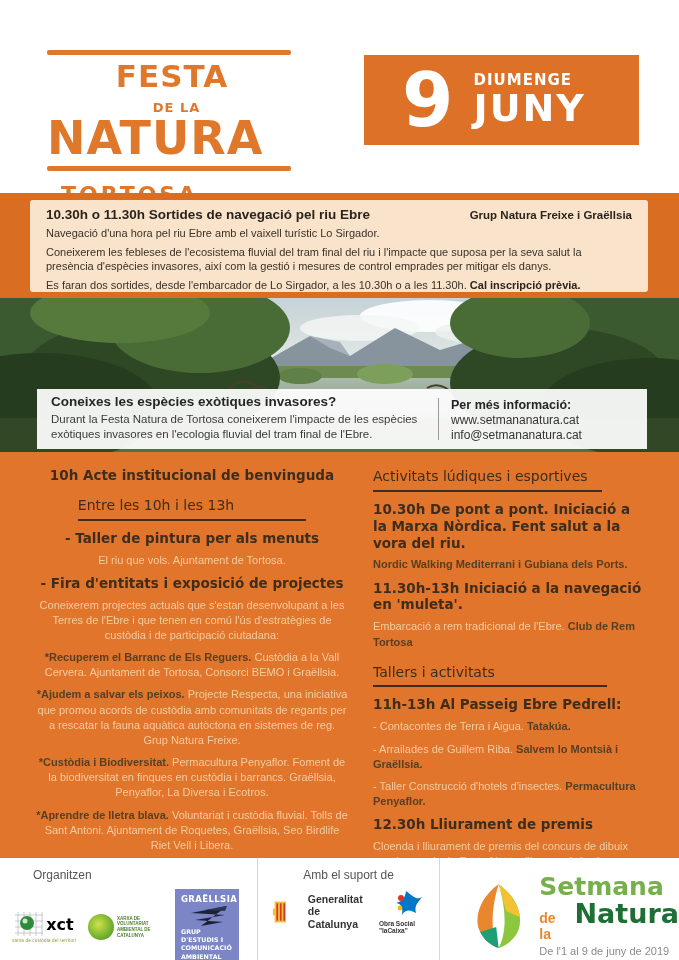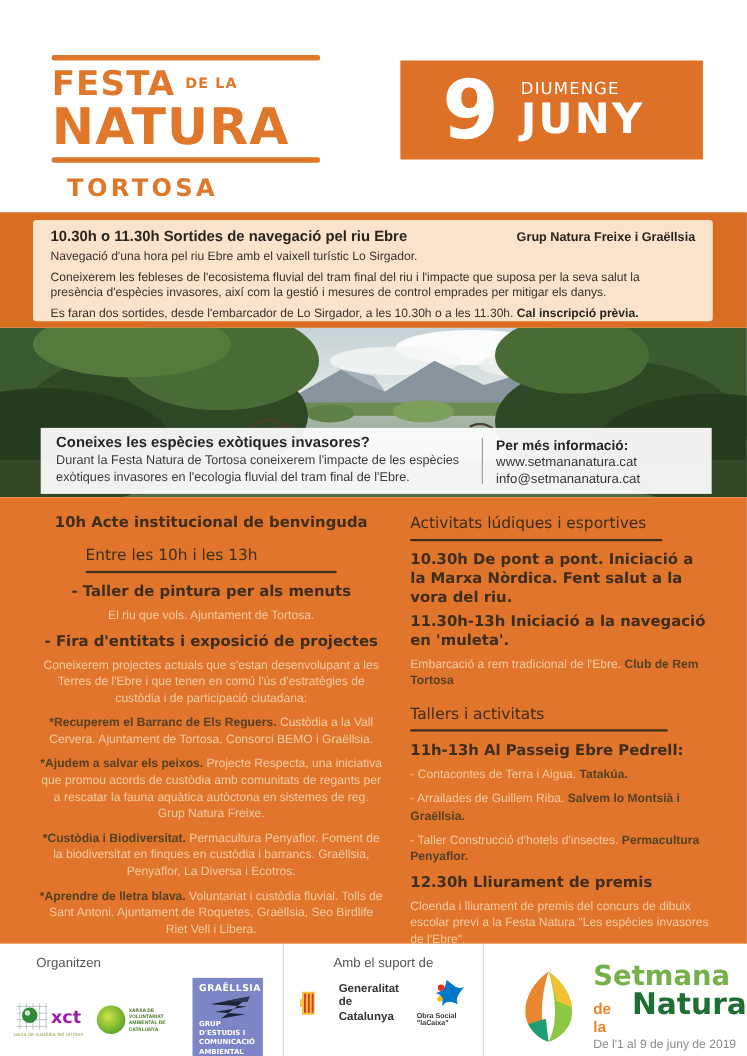--- a/index.html
+++ b/index.html
@@ -4,31 +4,31 @@
 <style>
   html,body{margin:0;padding:0;}
   body{
     width:679px;height:960px;position:relative;background:#ffffff;
     font-family:"Liberation Sans",sans-serif;overflow:hidden;
   }
   
   .header{position:absolute;top:0;left:0;width:679px;height:193px;background:#fff;}
   .logo{position:absolute;left:47px;top:50px;width:250px;color:#E0782C;}
   .logo .bar{height:5px;background:#E0782C;border-radius:2px;width:244px;}
-  .logo .l1{display:flex;margin-top:6px;}
+  .logo .l1{display:flex;align-items:center;margin-top:6px;flex-direction:column;}
   .logo .festa{font-family:"DejaVu Sans",sans-serif;font-weight:800;font-size:31px;letter-spacing:1px;line-height:1;}
   .logo .dela{font-family:"DejaVu Sans",sans-serif;font-weight:800;font-size:13px;letter-spacing:1px;margin-left:9px;margin-top:8px;}
   .logo .natura{font-family:"DejaVu Sans",sans-serif;font-weight:800;font-size:46px;letter-spacing:1px;line-height:1.02;}
   .logo .bar2{height:5px;background:#E0782C;border-radius:2px;width:244px;margin-top:4px;}
   .logo .tortosa{font-family:"DejaVu Sans",sans-serif;font-weight:800;font-size:22px;letter-spacing:3px;margin:11px 0 0 14px;}
   .datebox{position:absolute;left:364px;top:55px;width:275px;height:90px;background:#DD7128;
     display:flex;align-items:center;color:#fff;font-family:"DejaVu Sans",sans-serif;}
   .datebox .day{font-size:74px;font-weight:800;line-height:1;margin-left:38px;}
   .datebox .dm{margin-left:20px;display:flex;flex-direction:column;}
-  .datebox .weekday{font-size:15px;font-weight:400;letter-spacing:1px;}
+  .datebox .weekday{font-size:15px;font-weight:700;letter-spacing:1px;}
   .datebox .month{font-size:38px;font-weight:800;letter-spacing:2px;line-height:1.05;}
   
   .banner{position:absolute;top:193px;left:0;width:679px;height:105px;background:#D96E23;}
   .panel{position:absolute;left:30px;right:31px;top:7px;bottom:6px;background:#F9E3CB;border-radius:3px;
     padding:7px 16px 0 16px;box-sizing:border-box;color:#3A3127;}
   .panel .trow{display:flex;justify-content:space-between;align-items:baseline;}
   .panel .title{font-weight:bold;font-size:13.5px;color:#2B241D;}
   .panel .org{font-weight:bold;font-size:11.5px;color:#2B241D;white-space:nowrap;margin-left:10px;}
   .panel p{margin:4px 0 0 0;font-size:11px;line-height:1.33;}
   .panel .b{font-weight:bold;color:#2B241D;}
@@ -66,21 +66,21 @@
   .f2{width:182px;border-right:1px solid #d6d6d6;}
   .f3{flex:1;}
   .flabel{font-size:12px;color:#555;}
   .f1 .flabel{margin-left:33px;}
   .f2 .flabel{text-align:center;}
   .logorow{display:flex;align-items:center;margin-top:7px;}
   .f1 .logorow{margin-left:12px;}
   
   .xct{display:flex;flex-direction:column;align-items:center;}
   .xct .xrow{display:flex;align-items:center;}
-  .xct .xtext{font-weight:800;font-size:16px;color:#a21caf;margin-left:2px;font-family:"DejaVu Sans",sans-serif;}
+  .xct .xtext{font-weight:800;font-size:16px;color:#000000;margin-left:2px;font-family:"DejaVu Sans",sans-serif;}
   .xct .xsub{font-size:4.5px;color:#8a9a3a;margin-top:1px;letter-spacing:.2px;}
   
   .xvac{display:flex;align-items:center;margin-left:12px;}
   .xvac .circle{width:26px;height:26px;border-radius:50%;
     background:radial-gradient(circle at 40% 40%, #cfe24a 0%, #7ab430 55%, #3f8c28 100%);flex:none;}
   .xvac .vtext{font-size:4.5px;line-height:1.25;color:#4a7c2a;font-weight:bold;margin-left:3px;width:46px;}
   
   .grae{width:64px;height:76px;background:#7C85C6;color:#fff;margin-left:12px;box-sizing:border-box;
     padding:5px 5px 0 6px;font-family:"DejaVu Sans",sans-serif;}
   .grae .gt{font-weight:800;font-size:8.5px;letter-spacing:.4px;text-align:center;}
@@ -198,20 +198,21 @@
     <p class="bd"><span class="dk">*Ajudem a salvar els peixos.</span><span> Projecte Respecta, una iniciativa que promou acords de custòdia amb comunitats de regants per a rescatar la fauna aquàtica autòctona en sistemes de reg. Grup Natura Freixe.</span></p>
     <p class="bd"><span class="dk">*Custòdia i Biodiversitat.</span><span> Permacultura Penyaflor. Foment de la biodiversitat en finques en custòdia i barrancs. Graëllsia, Penyaflor, La Diversa i Ecotros.</span></p>
     <p class="bd"><span class="dk">*Aprendre de lletra blava.</span><span> Voluntariat i custòdia fluvial. Tolls de Sant Antoni. Ajuntament de Roquetes, Graëllsia, Seo Birdlife Riet Vell i Libera.</span></p>
     
     
     
   </div>
   <div class="colR">
     <div class="sec w2">Activitats lúdiques i esportives</div>
     <div class="hd">10.30h De pont a pont. Iniciació a la Marxa Nòrdica. Fent salut a la vora del riu.</div>
+    <p class="dkline">Nordic Walking Mediterrani i Gubiana dels Ports.</p>
     <div class="hd">11.30h-13h Iniciació a la navegació en 'muleta'.</div>
     <p class="bd"><span>Embarcació a rem tradicional de l'Ebre. </span><span class="dk">Club de Rem Tortosa</span></p>
     <div class="gap"></div>
     <div class="sec w3">Tallers i activitats</div>
     <div class="hd">11h-13h Al Passeig Ebre Pedrell:</div>
     <p class="bd"><span>- Contacontes de Terra i Aigua. </span><span class="dk">Tatakúa.</span></p>
     <p class="bd"><span>- Arrailades de Guillem Riba. </span><span class="dk">Salvem lo Montsià i Graëllsia.</span></p>
     <p class="bd"><span>- Taller Construcció d'hotels  d'insectes. </span><span class="dk">Permacultura Penyaflor.</span></p>
     <div class="hd">12.30h Lliurament de premis</div>
     <p class="bd"><span>Cloenda i lliurament de premis del concurs de dibuix escolar previ a la Festa Natura "Les espècies invasores de l'Ebre". </span></p>

